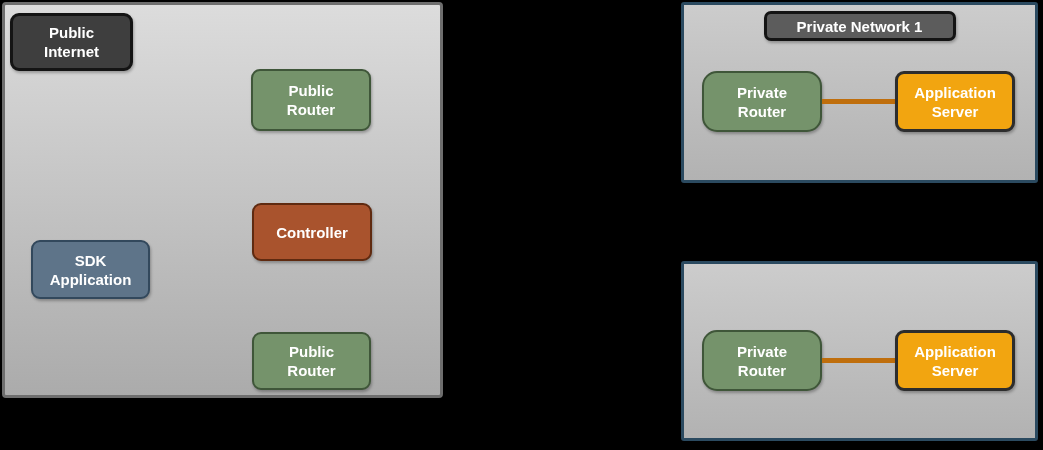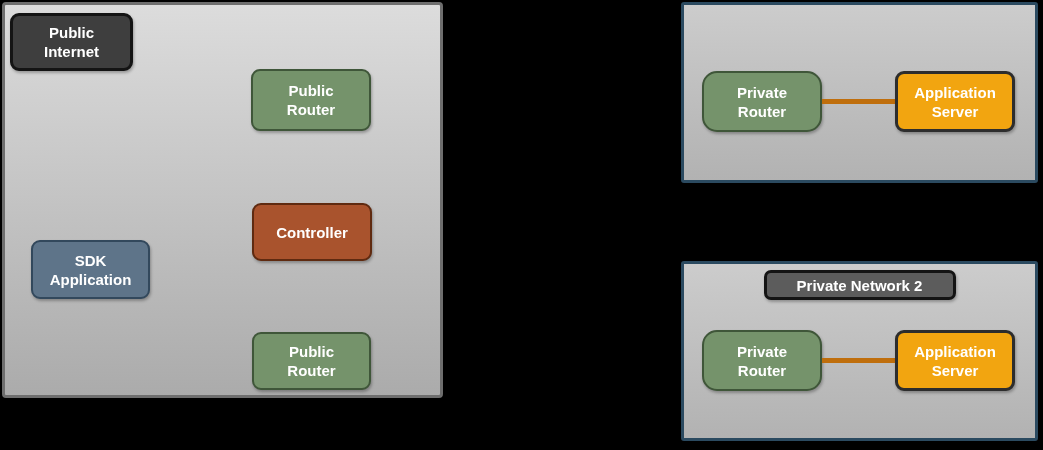--- a/index.html
+++ b/index.html
@@ -111,29 +111,29 @@
     <div class="node green n-public-router-t">Public
 Router</div>
     <div class="node slate n-sdk-application">SDK
 Application</div>
     <div class="node rust n-controller">Controller</div>
     <div class="node green n-public-router-b">Public
 Router</div>
   </div>
 
   <div class="zone-private net1">
+    <div class="node header n-net-header">Private Network 1</div>
     <div class="node green n-private-router">Private
 Router</div>
     <div class="connector"></div>
     <div class="node orange n-app-server">Application
 Server</div>
   </div>
 
   <div class="zone-private net2">
-    <div class="node header n-net-header">Private Network 2</div>
     <div class="node green n-private-router">Private
 Router</div>
     <div class="connector"></div>
     <div class="node orange n-app-server">Application
 Server</div>
   </div>
 
 </div>
 
 </body></html>

